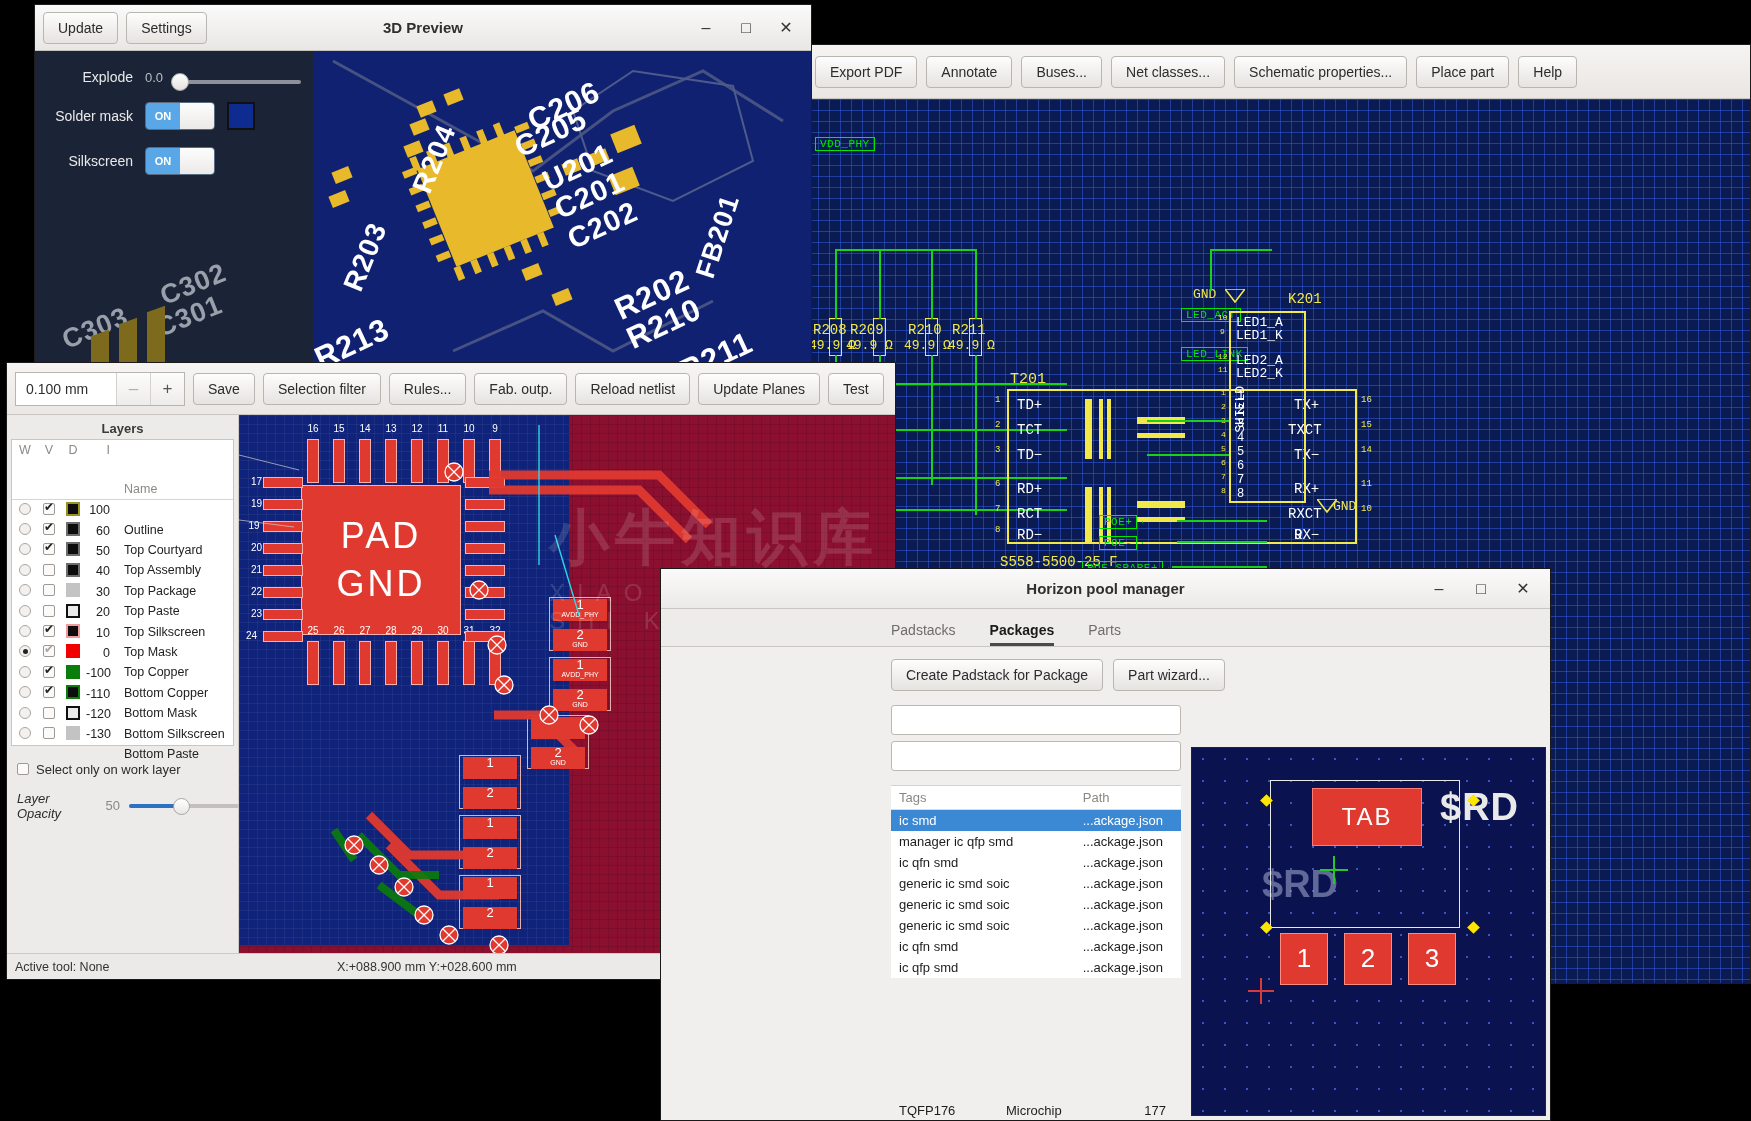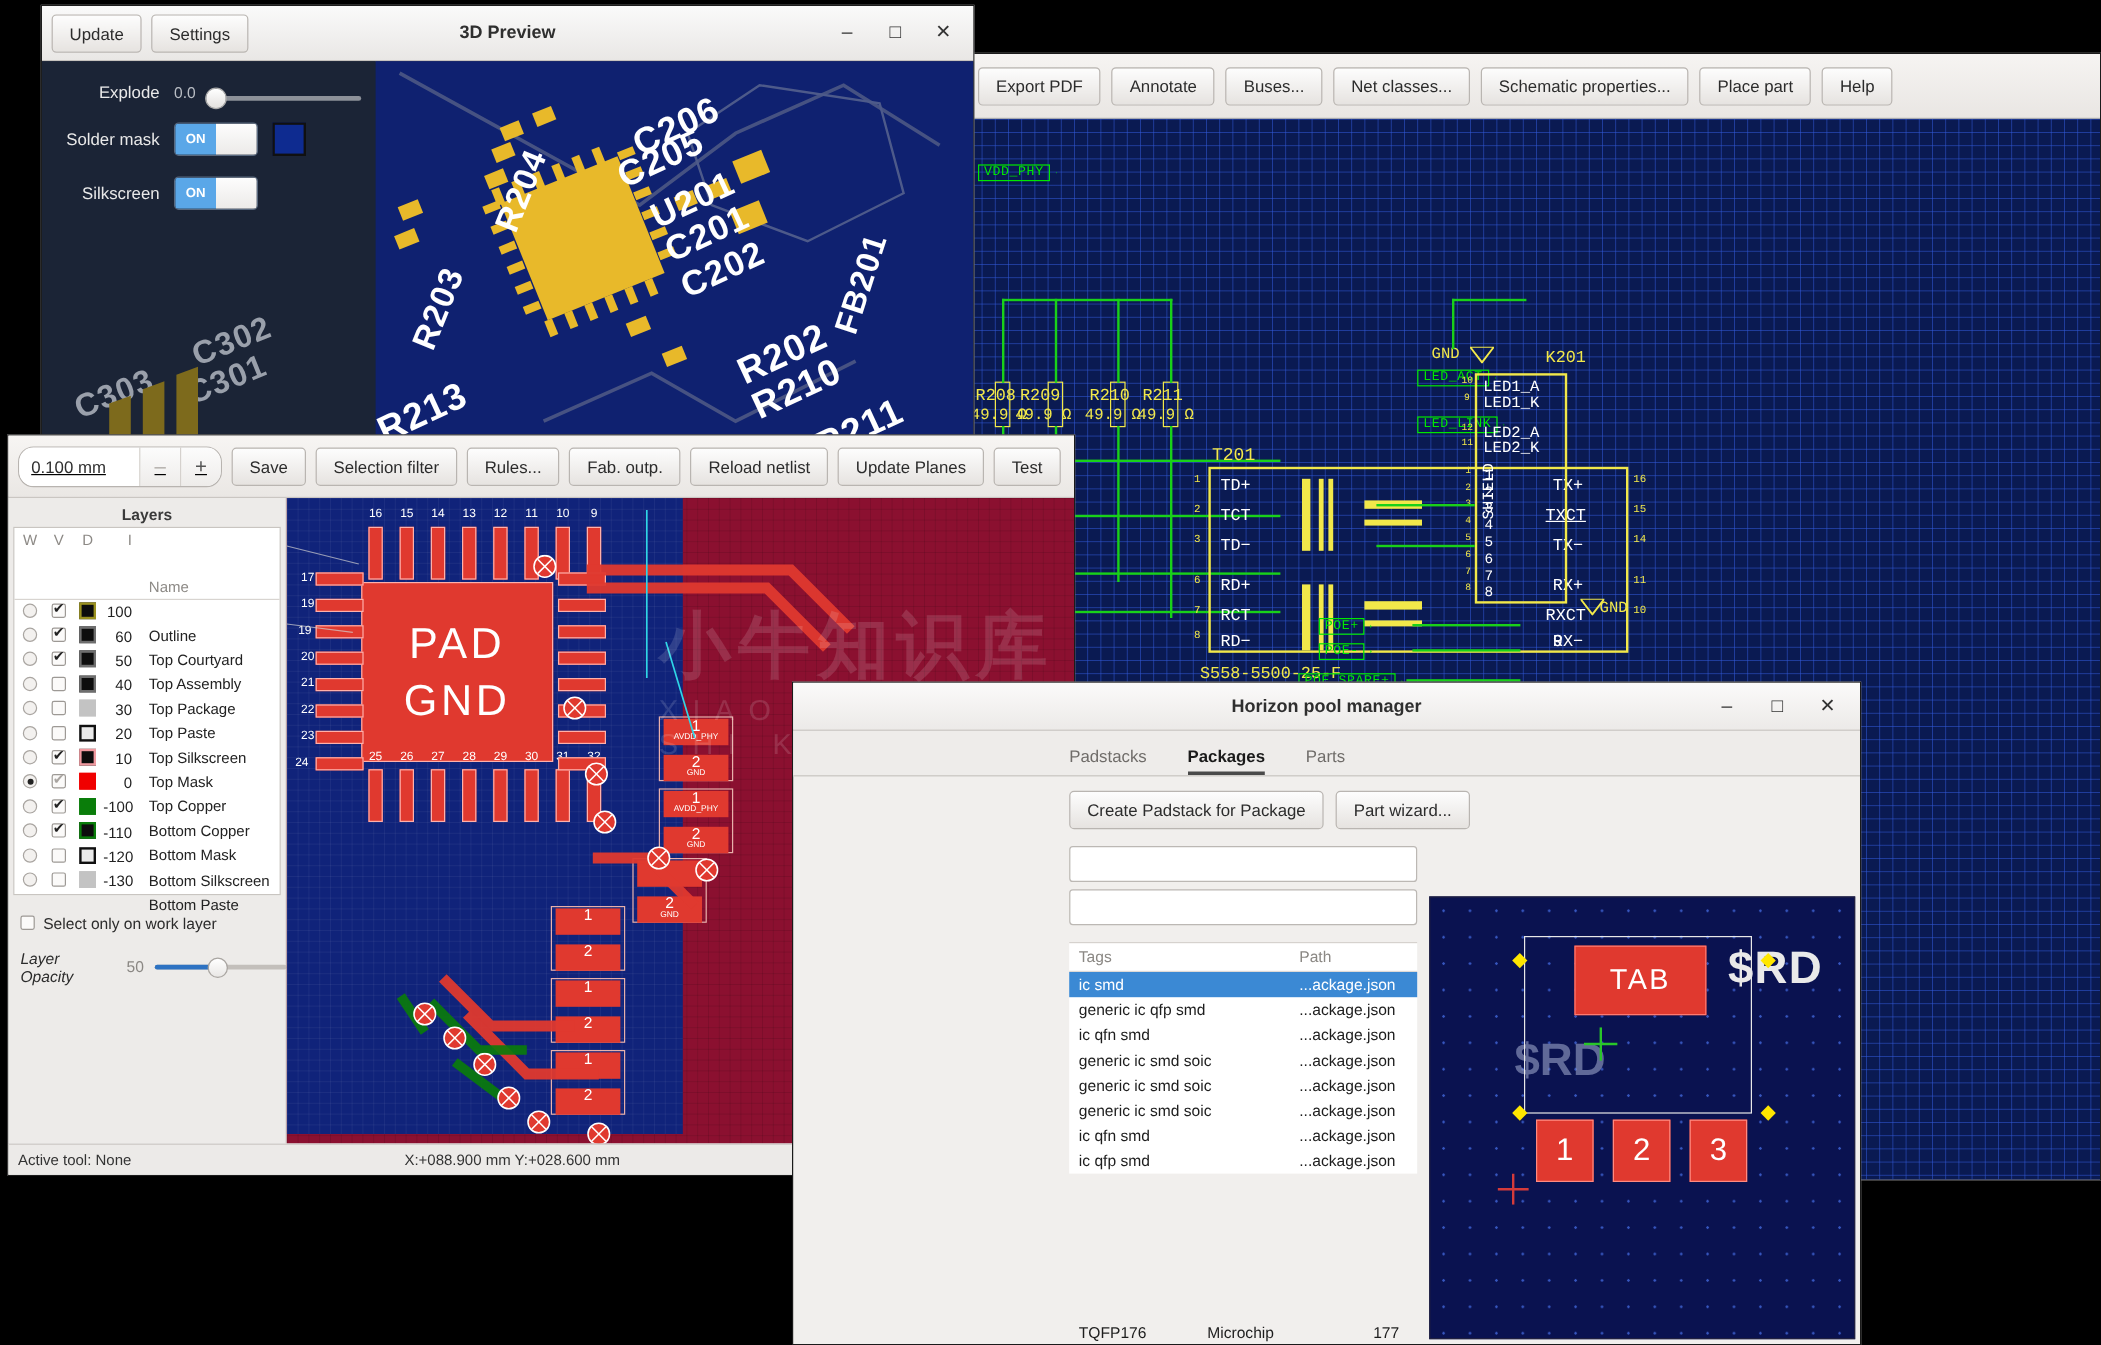--- a/index.html
+++ b/index.html
@@ -85,22 +85,22 @@
   .pcbtxt { position:absolute; color:#fff; font-family:"Liberation Sans", sans-serif;
             font-weight:600; letter-spacing:1px; }
   .pad { position:absolute; background:#e8b92a; }
 
   
   #pcbwin { left: 6px; top: 362px; width: 890px; height: 618px;
             border:1px solid #1b1b1b; background:#eeecea; }
   #pcb-toolbar { height:52px; display:flex; align-items:center; gap:8px;
                  padding: 0 8px; background: linear-gradient(#f7f5f3,#eae7e4);
                  border-bottom:1px solid #cac6c2; }
-  .spin { display:flex; height:34px; border:1px solid #b8b4b0; border-radius:13px;
-          overflow:hidden; background:#fff;text-decoration:underline; }
+  .spin { display:flex; height:34px; border:1px solid #b8b4b0; border-radius:0;
+          overflow:hidden; background:#fff; }
   .spin .val { width:100px; display:flex; align-items:center; padding-left:10px;
                font-size:14px; color:#2e2e2e; background:#fff;}
   .spin .sb { width:34px; display:flex; align-items:center; justify-content:center;
               border-left:1px solid #d5d1cd; background:linear-gradient(#fcfcfc,#eeecea);
               font-size:17px; color:#555; cursor:pointer;}
   .spin .sb.dis { color:#b0aca8; }
   #pcb-main { position:absolute; left:0; top:52px; right:0; bottom:26px; display:flex; }
   #layers { width:232px; background:#edebe9; border-right:1px solid #cdc9c5;
             display:flex; flex-direction:column; }
   #layers h3 { margin:6px 0 3px 0; text-align:center; font-size:13px; color:#3a3a3a;
@@ -228,21 +228,21 @@
       <div class="ylab" style="left:188px; top:346px; font-size:9px;">3</div>
       <div class="wlab" style="left:210px; top:382px; font-size:14px;">RD+</div>
       <div class="ylab" style="left:188px; top:380px; font-size:9px;">6</div>
       <div class="wlab" style="left:210px; top:407px; font-size:14px;">RCT</div>
       <div class="ylab" style="left:188px; top:405px; font-size:9px;">7</div>
       <div class="wlab" style="left:210px; top:428px; font-size:14px;">RD−</div>
       <div class="ylab" style="left:188px; top:426px; font-size:9px;">8</div>
 
       <div class="wlab" style="left:487px; top:298px; font-size:14px;">TX+</div>
       <div class="ylab" style="left:554px; top:296px; font-size:9px;">16</div>
-      <div class="wlab" style="left:481px; top:323px; font-size:14px;text-decoration:underline;">TXCT</div>
+      <div class="wlab" style="left:481px; top:323px; font-size:14px;">TXCT</div>
       <div class="ylab" style="left:554px; top:321px; font-size:9px;">15</div>
       <div class="wlab" style="left:487px; top:348px; font-size:14px;">TX−</div>
       <div class="ylab" style="left:554px; top:346px; font-size:9px;">14</div>
       <div class="wlab" style="left:487px; top:382px; font-size:14px;">RX+</div>
       <div class="ylab" style="left:554px; top:380px; font-size:9px;">11</div>
       <div class="wlab" style="left:481px; top:407px; font-size:14px;">RXCT</div>
       <div class="ylab" style="left:554px; top:405px; font-size:9px;">10</div>
       <div class="wlab" style="left:487px; top:428px; font-size:14px;">9</div>
       <div class="wlab" style="left:487px; top:428px; font-size:14px;">RX−</div>
 
@@ -827,21 +827,21 @@
           <div class="pthead">
             <div class="pt-tags">Tags</div>
             <div class="pt-path">Path</div>
           </div>
           <div id="pool-rows">
               <div class="ptrow sel">
                 <div class="pt-tags">ic smd</div>
                 <div class="pt-path">...ackage.json</div>
               </div>
               <div class="ptrow">
-                <div class="pt-tags">generic ic qfp smd</div>
+                <div class="pt-tags">manager ic qfp smd</div>
                 <div class="pt-path">...ackage.json</div>
               </div>
               <div class="ptrow">
                 <div class="pt-tags">ic qfn smd</div>
                 <div class="pt-path">...ackage.json</div>
               </div>
               <div class="ptrow">
                 <div class="pt-tags">generic ic smd soic</div>
                 <div class="pt-path">...ackage.json</div>
               </div>

